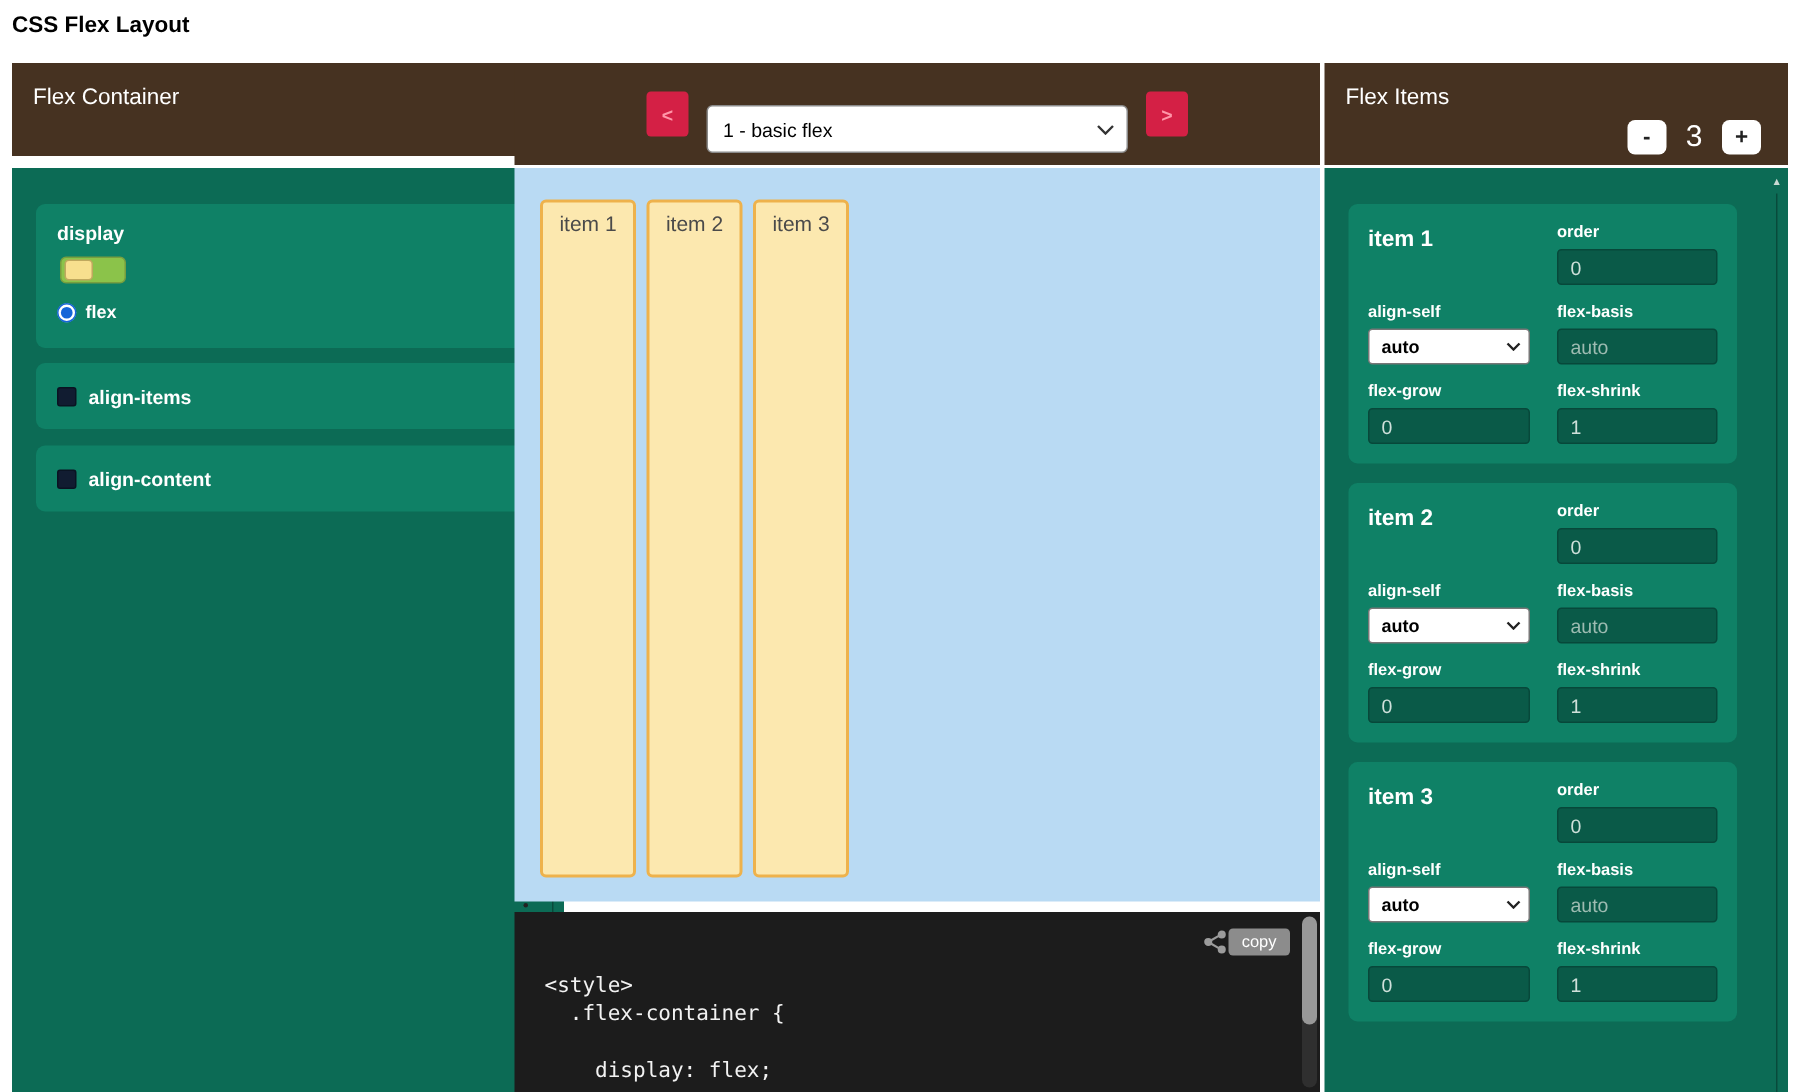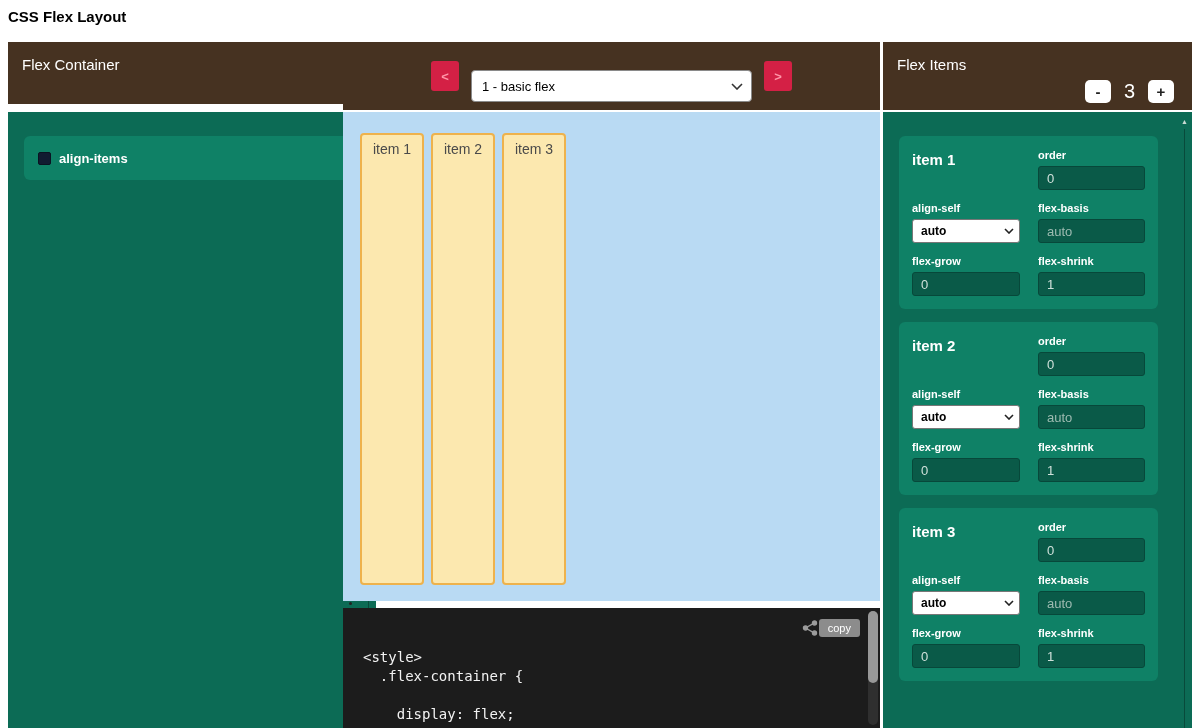--- a/index.html
+++ b/index.html
@@ -105,24 +105,38 @@
 
 <div class="app">
 
   <div class="page-title">CSS Flex Layout</div>
 
   <section class="panel panel-left">
     <header class="hdr hdr-left">
       <span>Flex Container</span>
     </header>
     <div class="panel-body left-body">
+      <div class="card display-card">
+        <div class="card-label">display</div>
+        <div class="toggle">
+          <div class="knob"></div>
+        </div>
+        <label class="radio-row">
+          <input type="radio" checked="" style="">
+          <span class="radio-label">flex</span>
+        </label>
+      </div>
 
       <div class="card prop-card">
         <span class="checkbox"></span>
         <span class="prop-label">align-items</span>
+      </div>
+      <div class="card prop-card">
+        <span class="checkbox"></span>
+        <span class="prop-label">align-content</span>
       </div>
     </div>
     <div class="scrollcol">
       <span class="scroll-arrow">▲</span>
       <div class="scroll-line"></div>
     </div>
   </section>
 
   <section class="panel panel-mid">
     <header class="hdr hdr-mid">

